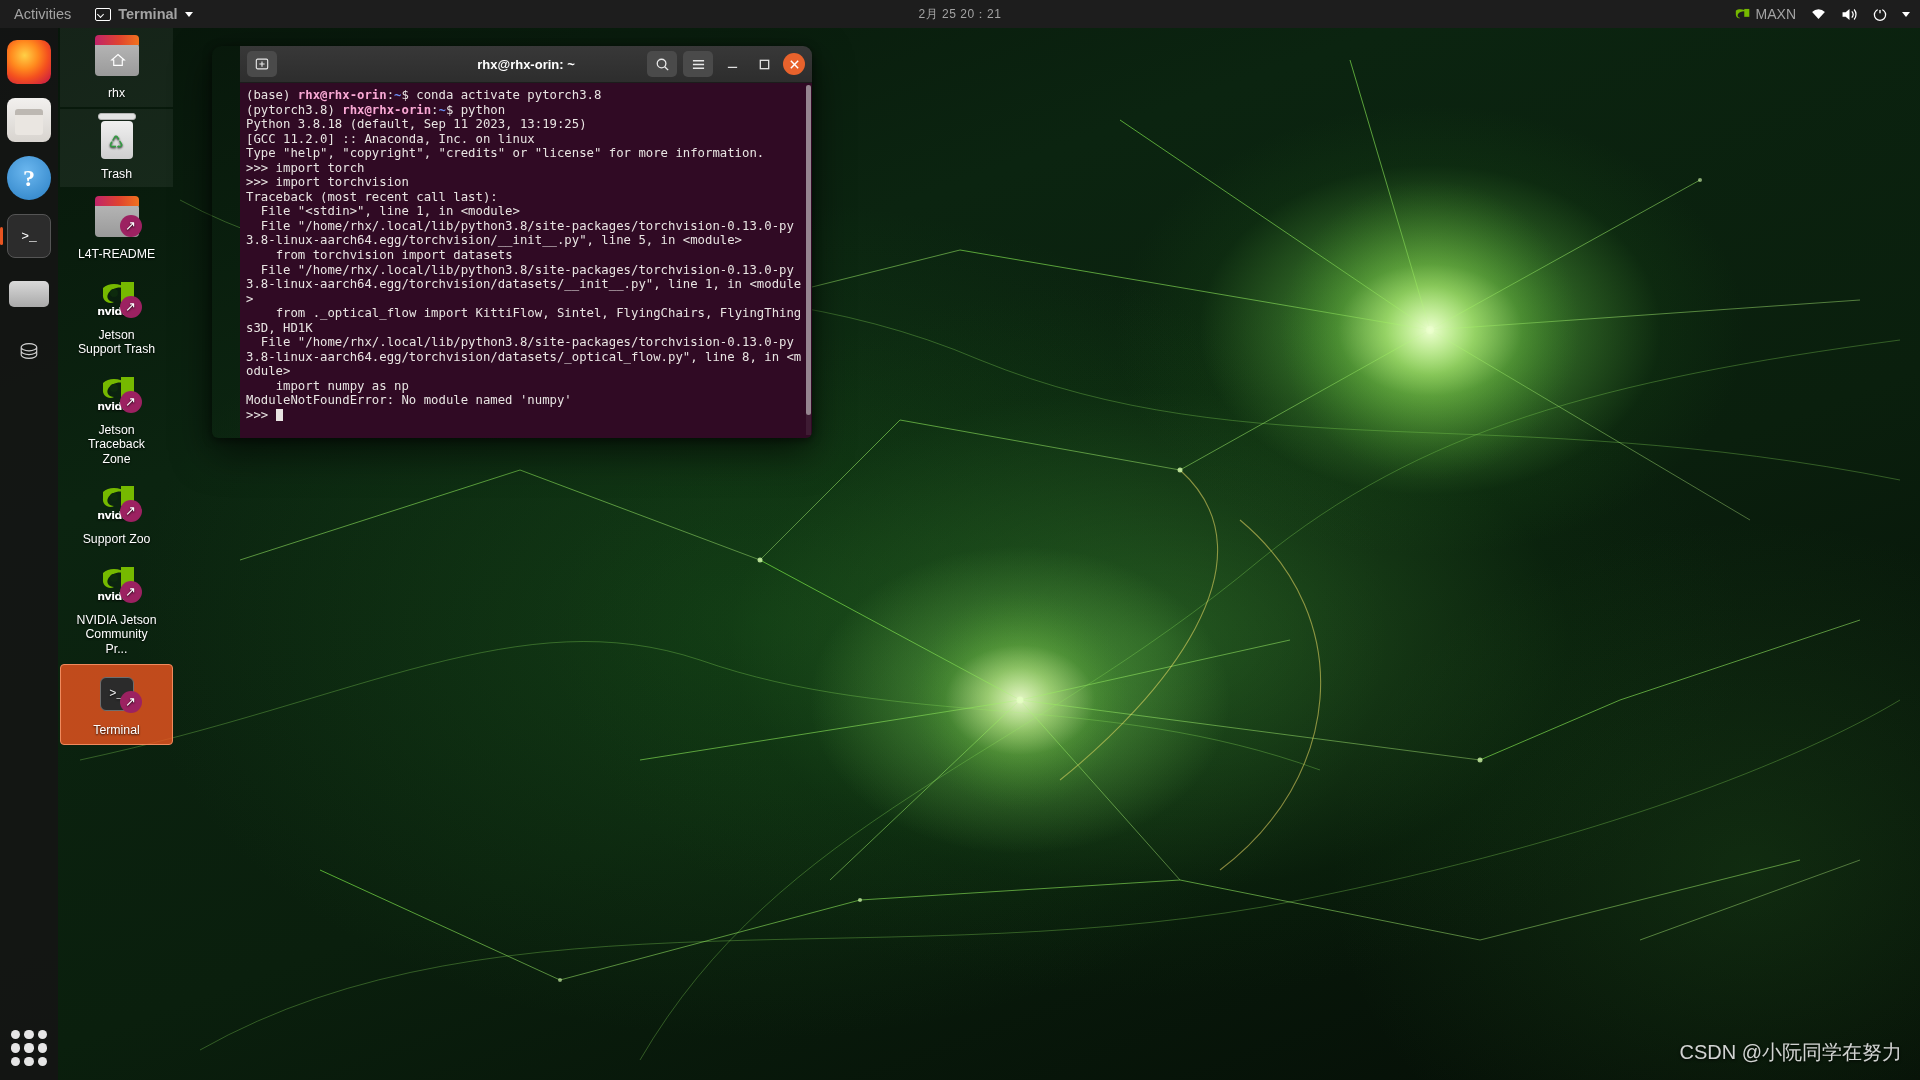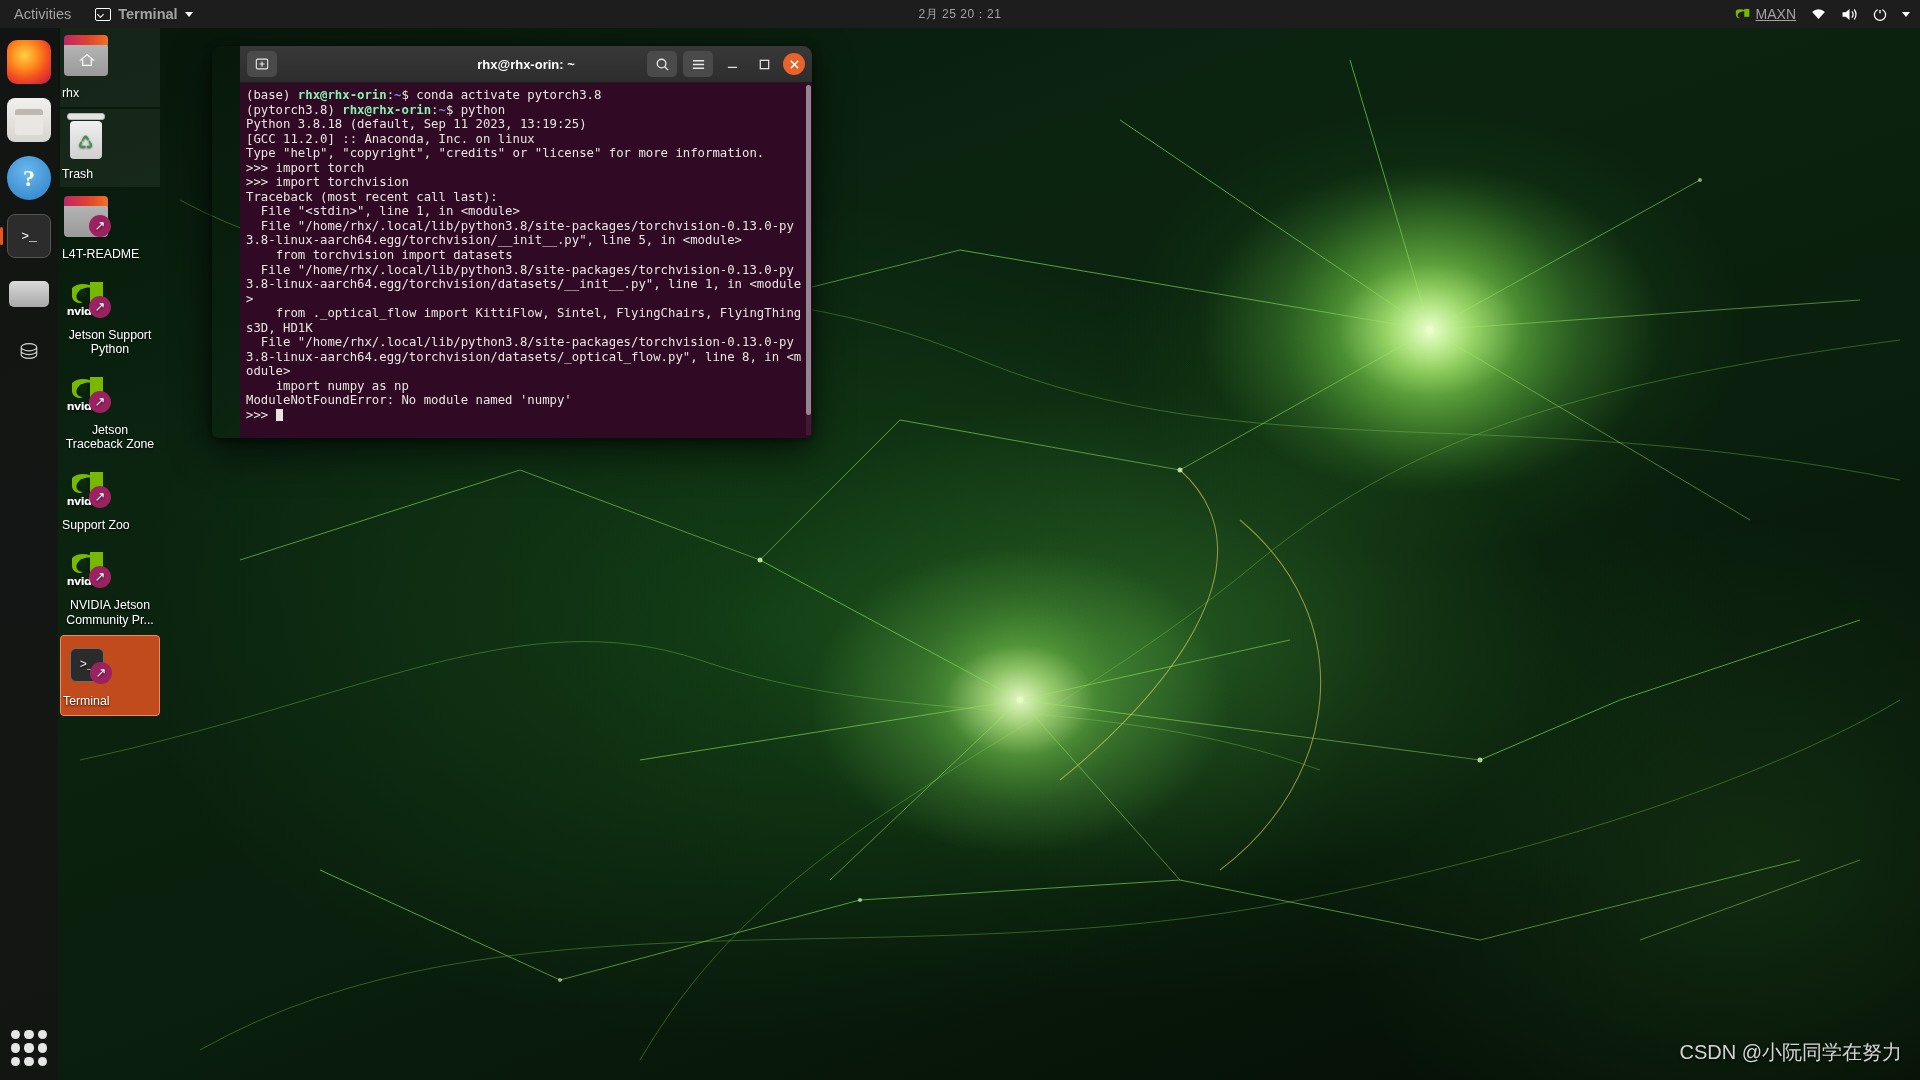--- a/index.html
+++ b/index.html
@@ -42,21 +42,21 @@
   }
   .caret-down {
     width:0;height:0;border-left:4.5px solid transparent;border-right:4.5px solid transparent;
     border-top:5px solid #ffffff;
   }
   #tb-clock {
     position:absolute; left:50%; transform:translateX(-50%);
     font-size:12px; letter-spacing:0.5px; white-space:nowrap;
   }
   #tb-right {
-    position:absolute; right:10px; display:flex; align-items:center; gap:14px; font-size:14px;text-decoration:underline;
+    position:absolute; right:10px; display:flex; align-items:center; gap:14px; font-size:14px;
   }
   .nv-logo { width:18px; height:14px; }
   .tb-maxn { display:flex; align-items:center; gap:5px; }
 
   
   #dock {
     position:absolute; left:0; top:28px; width:58px; height:1052px;
     background:rgba(20,20,20,0.88); z-index:40;
     display:flex; flex-direction:column; align-items:center; padding-top:12px; gap:14px;
   }
@@ -86,22 +86,22 @@
   #dock-apps {
     position:absolute; bottom:14px; left:50%; transform:translateX(-50%);
     width:36px; height:36px; display:grid; grid-template-columns:repeat(3,1fr);
     grid-template-rows:repeat(3,1fr); gap:4px;
   }
   #dock-apps span { background:#e6e6e6; border-radius:50%; }
 
   
   #desk-icons { position:absolute; left:60px; top:28px; width:100px; z-index:20; }
   .desk-icon {
-    width:100px; padding:8px 2px 6px; margin-bottom:2px;
-    display:flex; flex-direction:column; align-items:flex-start; gap:4px;
+    width:113px; padding:8px 16px 6px; margin-bottom:2px;
+    display:flex; flex-direction:column; align-items:center; gap:4px;
     color:#ffffff; font-size:12.3px; text-align:center; line-height:1.18;
     text-shadow:0 1px 2px rgba(0,0,0,0.9);
   }
   .desk-icon.selected { background:rgba(233,84,32,0.82); border:1px solid #f08a5d; border-radius:4px; }
   .desk-icon.dim { background:rgba(255,255,255,0.06); }
   .icon-art { width:48px; height:46px; position:relative; }
 
   .folder { position:absolute; left:2px; top:6px; width:44px; height:34px;
     background:linear-gradient(#b6b6b6,#9a9a9a); border-radius:3px 5px 4px 4px; }
   .folder::before { content:""; position:absolute; left:0; top:-7px; width:44px; height:10px;
@@ -152,21 +152,21 @@
   .tt-win { width:26px; height:26px; display:flex; align-items:center; justify-content:center;
     color:#e0e0e0; font-size:13px; }
   .tt-close { width:22px; height:22px; border-radius:50%; background:#e8622c; color:#fff;
     display:flex; align-items:center; justify-content:center; font-size:13px; }
   #term-body {
     height:355px; background:#300a24; padding:5px 8px 0 6px;
     font-family:"DejaVu Sans Mono","Liberation Mono", monospace;
     font-size:12.3px; line-height:14.55px; color:#e8e4e2;
     white-space:pre-wrap; word-break:break-all; position:relative; overflow:hidden;
   }
-  #term-body .g { color:#86efac; font-weight:bold; }
+  #term-body .g { color:#f9a8d4; font-weight:bold; }
   #term-body .b { color:#6d8ff5; font-weight:bold; }
   .cursor { display:inline-block; width:7px; height:12px; background:#e8e4e2;
     vertical-align:-2px; }
   #term-scroll {
     position:absolute; right:1px; top:39px; width:5px; height:350px; background:rgba(255,255,255,0.07);
   }
   #term-scroll i { position:absolute; top:0; left:0; width:5px; height:330px;
     background:rgba(220,220,220,0.55); border-radius:3px; display:block; }
 
   
@@ -312,21 +312,21 @@
   <div class="desk-icon">
     <div class="icon-art">
       <svg class="nv-eye" viewBox="0 0 40 28">
         <rect x="24" y="2" width="13" height="20" fill="#76b900"></rect>
         <path d="M6 8 C12 2 24 3 30 9 C23 6 14 8 11 14 C9 18 12 22 17 22 C12 25 5 21 6 14 Z" fill="#76b900"></path>
         <circle cx="17" cy="13" r="4" fill="#0d2a0d"></circle>
       </svg>
       <div class="nv-word">nvidia.</div>
       <div class="link-badge">↗</div>
     </div>
-    <span>Jetson Support Python</span>
+    <span>Jetson Support Trash</span>
   </div>
 
   <div class="desk-icon">
     <div class="icon-art">
       <svg class="nv-eye" viewBox="0 0 40 28">
         <rect x="24" y="2" width="13" height="20" fill="#76b900"></rect>
         <path d="M6 8 C12 2 24 3 30 9 C23 6 14 8 11 14 C9 18 12 22 17 22 C12 25 5 21 6 14 Z" fill="#76b900"></path>
         <circle cx="17" cy="13" r="4" fill="#0d2a0d"></circle>
       </svg>
       <div class="nv-word">nvidia.</div>

